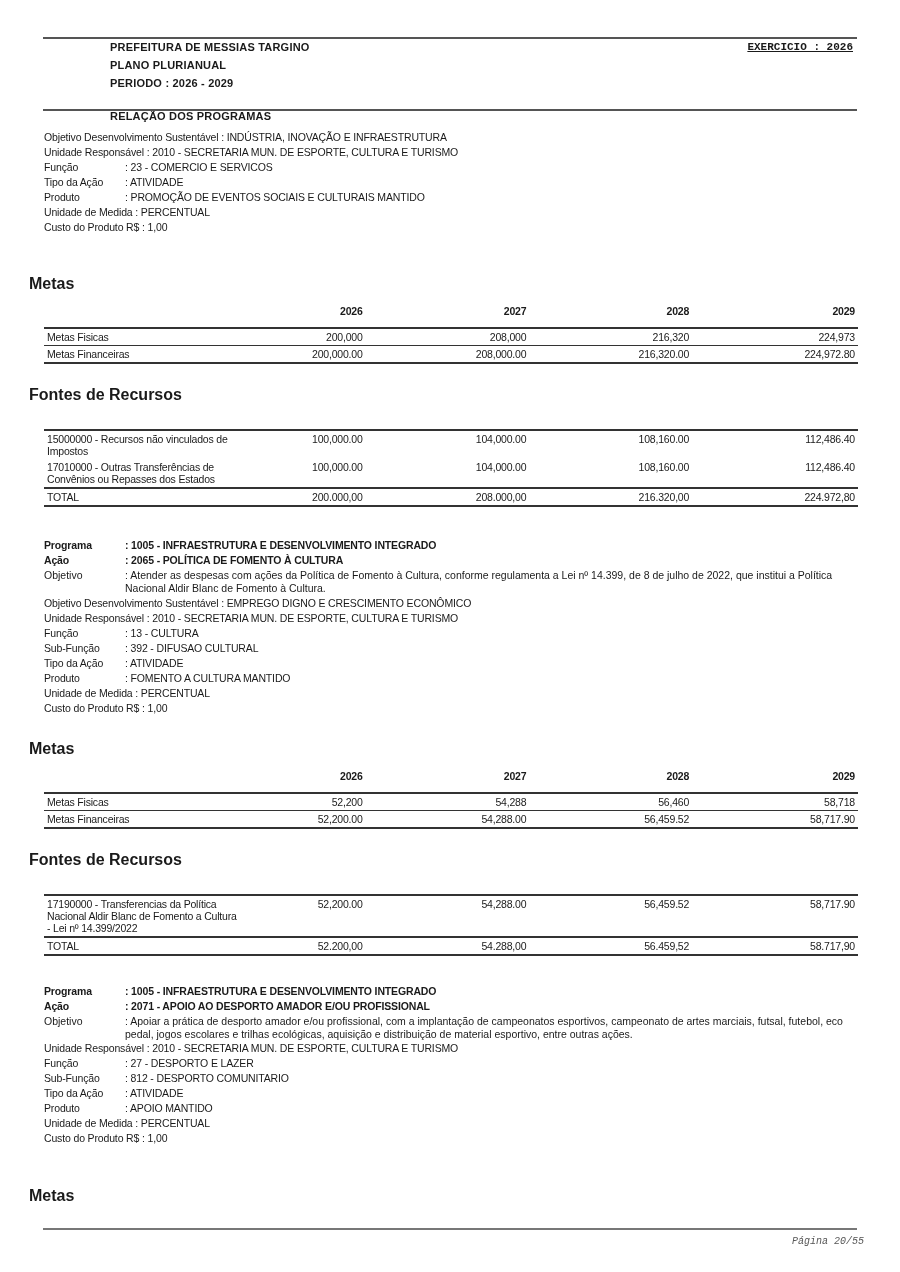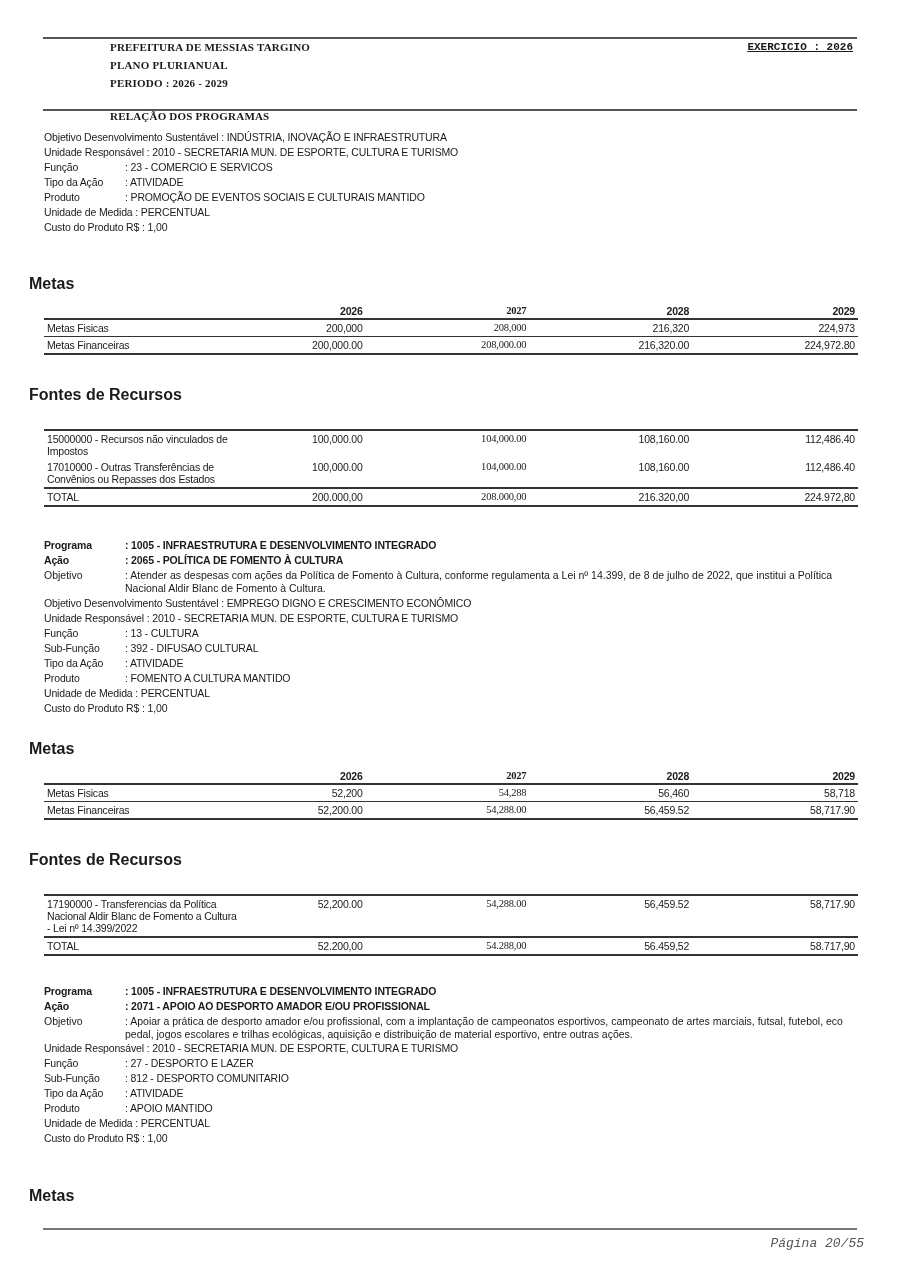--- a/index.html
+++ b/index.html
@@ -1,49 +1,49 @@
 <!DOCTYPE html>
 <html><head>
   <meta charset="utf-8">
   <style>
     * { margin: 0; padding: 0; box-sizing: border-box; }
     html, body { width: 900px; height: 1272px; background: #ffffff; }
     body { position: relative; font-family: "Liberation Sans", sans-serif; color: #1a1a1a; overflow: hidden; }
 
     .hdr-rule-top { position: absolute; left: 43px; top: 37px; width: 814px; height: 2px; background: #555; }
     .hdr-rule-bot { position: absolute; left: 43px; top: 109px; width: 814px; height: 2px; background: #555; }
-    .hdr-line { position: absolute; left: 110px; font-family: Liberation Serif, serif; font-weight: bold; font-size: 11px; letter-spacing: 0.2px; }
+    .hdr-line { position: absolute; left: 110px; font-family: Liberation Sans, sans-serif; font-weight: bold; font-size: 11px; letter-spacing: 0.2px; }
     .hdr-right { position: absolute; right: 47px; top: 41px; font-family: "Liberation Mono", monospace; font-weight: bold; font-size: 11px; text-decoration: underline; }
 
     .block { position: absolute; left: 44px; width: 814px; font-size: 10.5px; }
     .line { height: 15px; line-height: 15px; white-space: nowrap; letter-spacing: -0.15px; }
     .lbl { display: inline-block; width: 81px; }
     .bold { font-weight: bold; }
     .objline { display: flex; line-height: 13px; }
     .objline .lbl { flex: 0 0 81px; line-height: 13px; }
     .objline .val { flex: 1; white-space: normal; }
 
     .section-title { position: absolute; left: 29px; font-weight: bold; font-size: 16px; }
 
     table.grid { position: absolute; left: 44px; width: 814px; border-collapse: collapse; font-size: 10.5px; letter-spacing: -0.2px; }
     table.grid td, table.grid th { padding: 2px 3px; vertical-align: top; }
-    table.grid th { font-weight: bold; text-align: right; font-size: 10.5px; padding-bottom: 1px; }
+    table.grid th { font-weight: bold; text-align: right; font-size: 10.5px; padding-bottom: 10px; }
     table.grid td.num { text-align: right; }
     table.grid td.first { width: 200px; }
     table.grid td.c1, table.grid th.c1 { width: 120px; }
-    table.grid td.c2, table.grid th.c2 { width: 163px; font-family: Liberation Serif, serif; }
+    table.grid td.c2, table.grid th.c2 { width: 163px; }
     table.grid td.c3, table.grid th.c3 { width: 162px; }
     table.grid td.c4, table.grid th.c4 { width: 165px; }
     tr.b-top td, tr.b-top th { border-top: 2px solid #333; }
     tr.b-top-thin td { border-top: 1.5px solid #333; }
     tr.b-bot td { border-bottom: 2px solid #333; }
     .srcname { line-height: 12px; }
 
     .foot-rule { position: absolute; left: 43px; top: 1228px; width: 814px; height: 1.5px; background: #777; }
-    .page-num { position: absolute; right: 36px; top: 1236px; font-family: "Liberation Mono", monospace; font-style: italic; font-size: 13px; color: #555; }
+    .page-num { position: absolute; right: 36px; top: 1236px; font-family: "Liberation Mono", monospace; font-style: italic; font-size: 10px; color: #555; }
   </style>
 </head>
 <body>
 
 <div class="hdr-rule-top"></div>
 <div class="hdr-line" style="top:41px">PREFEITURA DE MESSIAS TARGINO</div>
 <div class="hdr-line" style="top:59px">PLANO PLURIANUAL</div>
 <div class="hdr-line" style="top:77px">PERIODO : 2026 - 2029</div>
 <div class="hdr-line" style="top:110px">RELAÇÃO DOS PROGRAMAS</div>
 <div class="hdr-right">EXERCICIO : 2026</div>

